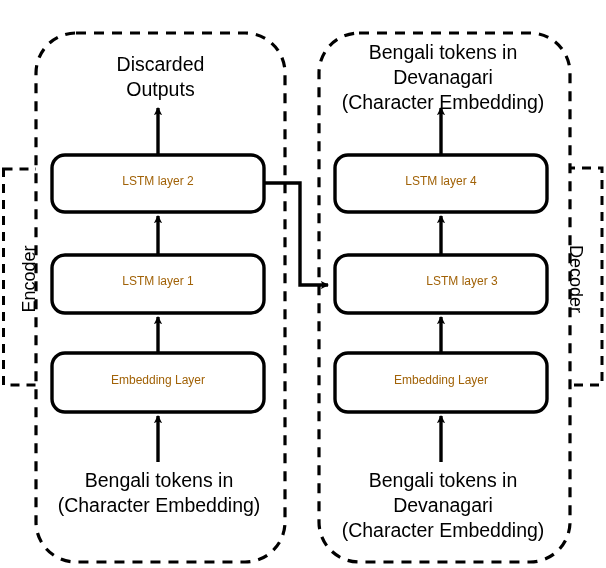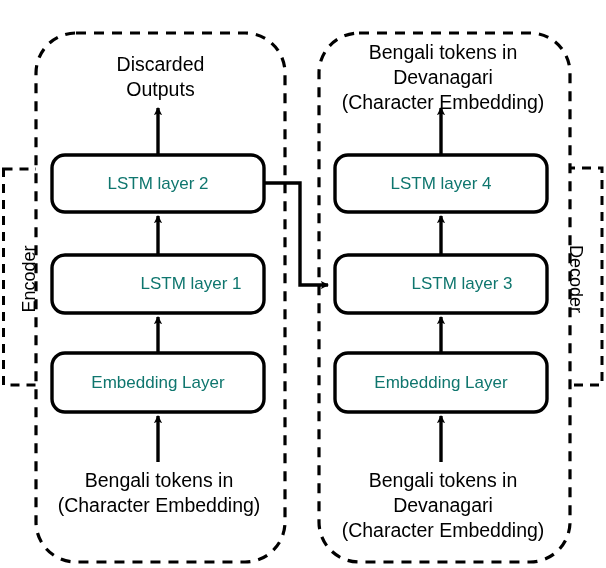--- a/index.html
+++ b/index.html
@@ -19,23 +19,23 @@
   #svg-layer {
     position: absolute;
     left: 0;
     top: 0;
     width: 606px;
     height: 568px;
   }
   .node-label {
     position: absolute;
     text-align: center;
-    font-size: 17px;
+    font-size: 12px;
     line-height: 1;
-    color: #0f766e;
+    color: #a16207;
     white-space: nowrap;
     pointer-events: none;
   }
   .free-text {
     position: absolute;
     text-align: center;
     font-size: 19.5px;
     line-height: 25px;
     color: #000;
     white-space: nowrap;
@@ -85,21 +85,21 @@
 
     <line x1="441" y1="462" x2="441" y2="416" stroke="#000" stroke-width="3.4" marker-end="url(#arrowhead)"></line>
     <line x1="441" y1="353" x2="441" y2="317" stroke="#000" stroke-width="3.4" marker-end="url(#arrowhead)"></line>
     <line x1="441" y1="255" x2="441" y2="216" stroke="#000" stroke-width="3.4" marker-end="url(#arrowhead)"></line>
     <line x1="441" y1="155" x2="441" y2="108" stroke="#000" stroke-width="3.4" marker-end="url(#arrowhead)"></line>
 
     <path d="M264,183 L300,183 L300,285 L328,285" fill="none" stroke="#000" stroke-width="3.4" marker-end="url(#arrowhead)"></path>
   </svg>
 
   <div class="node-label" style="left:52px; top:175px; width:212px;">LSTM layer 2</div>
-  <div class="node-label" style="left:52px; top:275px; width:212px;padding-left:33px;">LSTM layer 1</div>
+  <div class="node-label" style="left:52px; top:275px; width:212px;">LSTM layer 1</div>
   <div class="node-label" style="left:52px; top:374px; width:212px;">Embedding Layer</div>
 
   <div class="node-label" style="left:335px; top:175px; width:212px;">LSTM layer 4</div>
   <div class="node-label" style="left:335px; top:275px; width:254px;">LSTM layer 3</div>
   <div class="node-label" style="left:335px; top:374px; width:212px;">Embedding Layer</div>
 
   <div class="free-text" style="left:38px; top:52px; width:245px;">
     <div>Discarded</div>
     <div>Outputs</div>
   </div>

